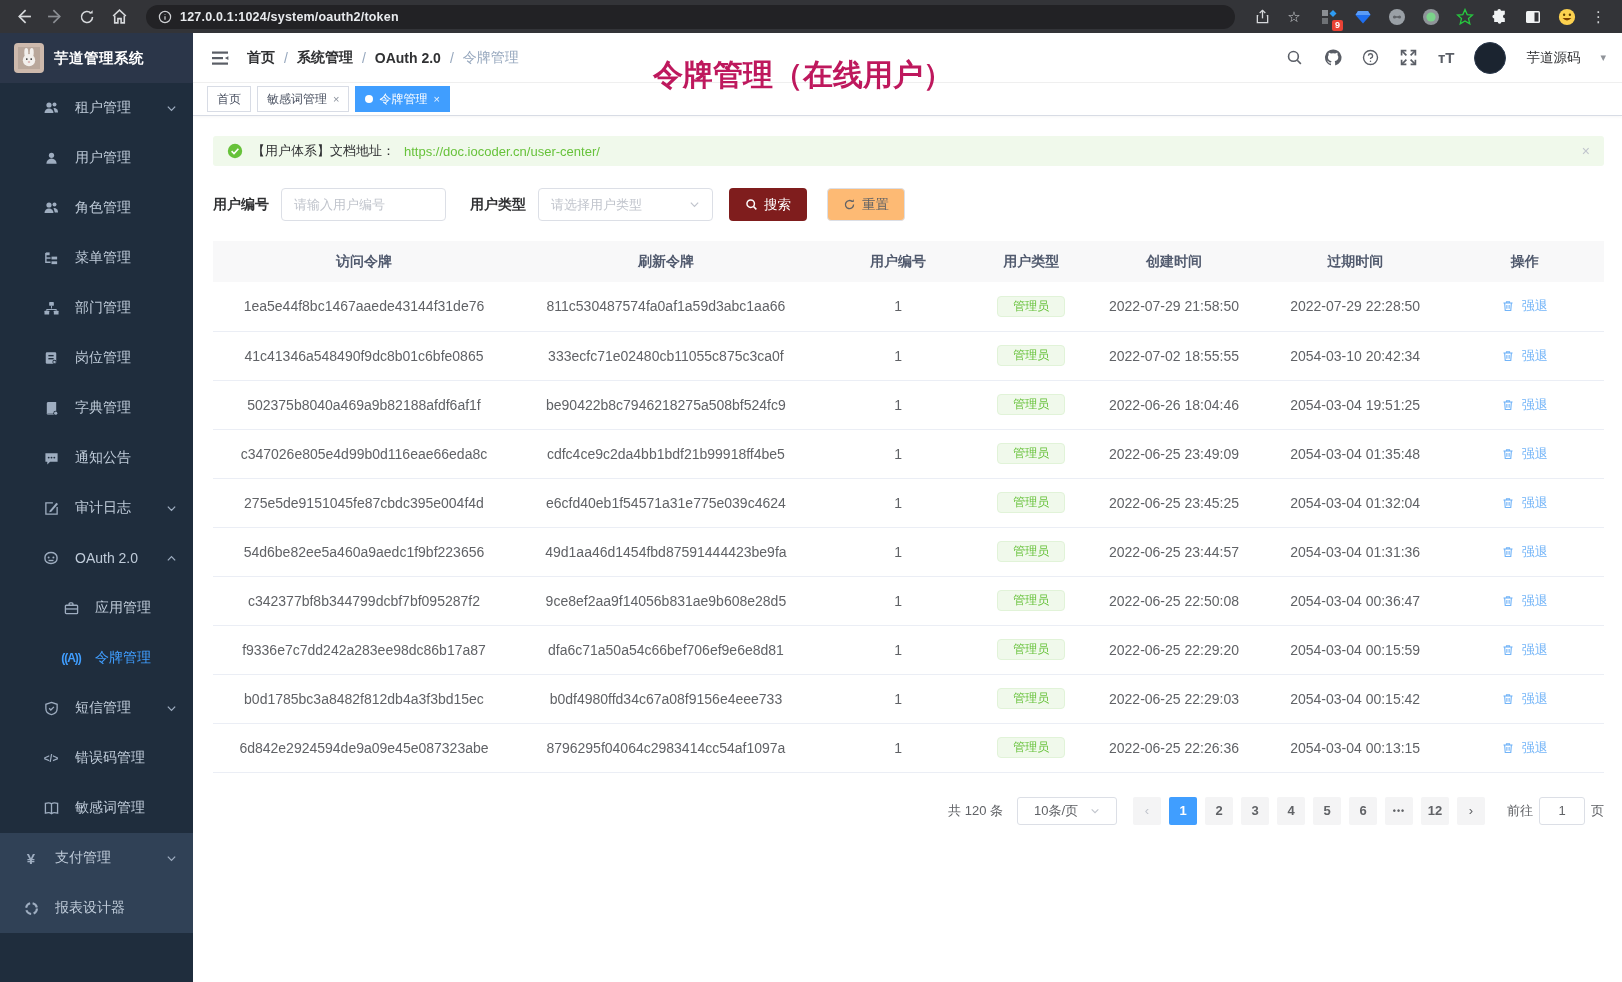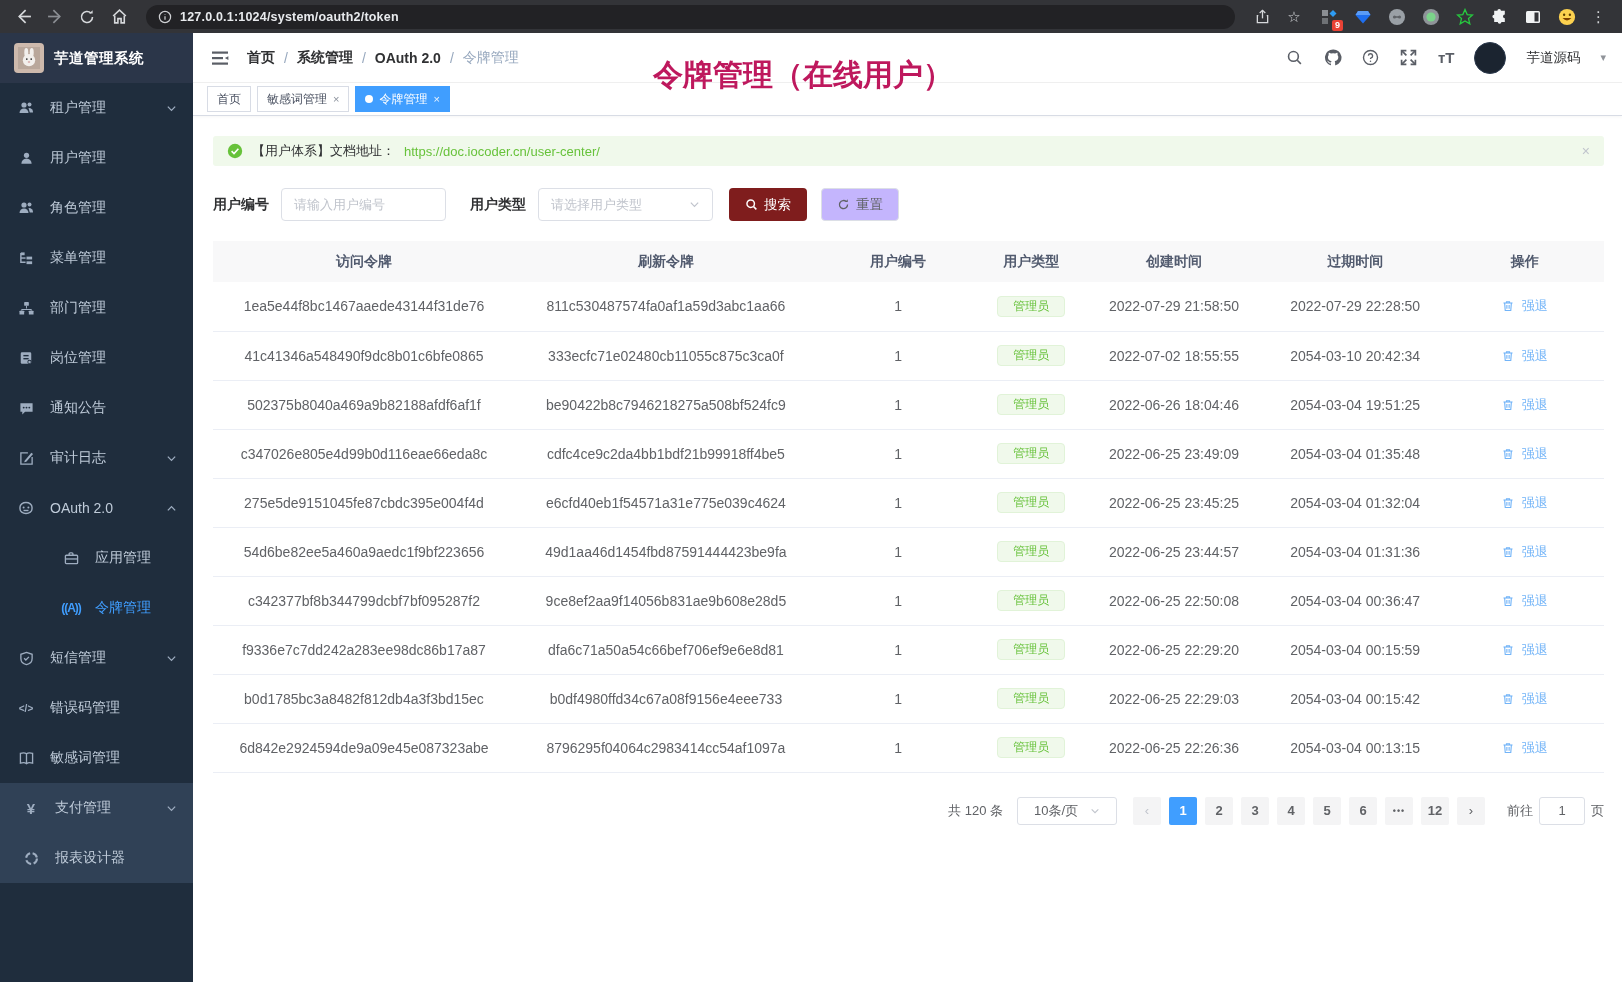--- a/index.html
+++ b/index.html
@@ -20,21 +20,21 @@
   .star { color:#cfd1d4; font-size:15px; }
   .emoji { width:18px; height:18px; }
 
   
   .app { display:flex; height:949px;border-radius:17px; }
   .sidebar { width:193px; background:#1f2d3d; display:flex; flex-direction:column; flex:0 0 auto; }
   .logo { height:50px; background:#2b3649; display:flex; align-items:center; gap:10px; padding:0 14px; flex:0 0 auto; }
   .logo-img { width:30px; height:30px; border-radius:4px; background:#cdb9ac; display:flex; align-items:center; justify-content:center; overflow:hidden; }
   .logo-title { color:#fff; font-size:14.5px; font-weight:700; letter-spacing:.5px; }
   .menu { flex:1 1 auto; display:flex; flex-direction:column; }
-  .mitem { height:50px; display:flex; align-items:center; gap:16px; padding-left:18px; color:#bfcbd9; font-size:14px; cursor:pointer; position:relative; }
+  .mitem { height:50px; display:flex; align-items:center; gap:16px; padding-left:43px; color:#bfcbd9; font-size:14px; cursor:pointer; position:relative; }
   .mitem .micon { width:16px; height:16px; color:#9eadc0; display:flex; align-items:center; justify-content:center; flex:0 0 auto; font-size:12px; }
   .mitem.child { padding-left:63px; }
   .mitem.top { background:#304156; padding-left:23px; }
   .mitem.active { color:#409eff; }
   .mitem.active .micon { color:#409eff; }
   .chev { position:absolute; right:16px; color:#9eadc0; }
   .ticon { font-weight:700; }
   .token-glyph { font-size:9px; font-weight:700; letter-spacing:-1px; }
 
   .main { flex:1 1 auto; display:flex; flex-direction:column; background:#fff; position:relative; }
@@ -71,21 +71,21 @@
   .alert-close { margin-left:auto; color:#c0c4cc; font-size:14px; cursor:pointer; }
 
   .filters { display:flex; align-items:center; margin-top:22px; gap:10px; }
   .flabel { font-size:14px; font-weight:700; color:#303133; margin-right:2px; }
   .finput { width:165px; height:33px; border:1px solid #dcdfe6; border-radius:4px; padding:0 12px; font-size:13px; color:#606266; outline:none; font-family:inherit; }
   .finput::placeholder { color:#c0c4cc; }
   .fselect { width:175px; height:33px; border:1px solid #dcdfe6; border-radius:4px; padding:0 12px; font-size:13px; color:#c0c4cc; display:flex; align-items:center; justify-content:space-between; cursor:pointer; }
   .fselect .caret { font-size:10px; }
   .btn { height:33px; border-radius:4px; display:flex; align-items:center; gap:6px; padding:0 15px; font-size:13.5px; cursor:pointer; border:1px solid transparent; }
   .btn.primary { background:#7f1d1d; color:#fff; margin-left:6px; }
-  .btn.plain { background:#c4b5fd; color:#606266; border-color:#dcdfe6; margin-left:4px; }
+  .btn.plain { background:#fdba74; color:#606266; border-color:#dcdfe6; margin-left:10px; }
   .bicon { width:13px; height:13px; display:flex; align-items:center; justify-content:center; }
 
   
   table.grid { margin-top:20px; width:100%; border-collapse:collapse; table-layout:fixed; font-size:14px; }
   table.grid th { background:#f8f8f9; color:#515a6e; font-weight:700; height:41px; text-align:center; }
   table.grid td { height:49px; text-align:center; color:#606266; border-bottom:1px solid #ebeef5; }
   .c-access{width:290px;} .c-refresh{width:290px;} .c-uid{width:156px;} .c-utype{width:100px;}
   .c-created{width:174px;} .c-expires{width:174px;} .c-op{width:152px;}
   .tag-success { display:inline-block; background:#f0f9eb; border:1px solid #e1f3d8; color:#67c23a; font-size:12px; padding:3px 15px; border-radius:4px; line-height:1.1; }
   .oplink { color:#72b4f8; font-size:13px; cursor:pointer; display:inline-flex; align-items:center; gap:4px; }
@@ -301,20 +301,31 @@
                 <rect x="2" y="1.5" width="12" height="13" rx="1.5"></rect>
                 <rect x="5" y="4.5" width="6" height="1.6" fill="#1f2d3d"></rect>
                 <rect x="5" y="8" width="6" height="1.6" fill="#1f2d3d"></rect>
                 <circle cx="12" cy="12.5" r="2.4" fill="#1f2d3d"></circle>
                 <circle cx="12" cy="12.5" r="1.4" fill="currentColor"></circle>
               </svg>
             </span>
           <span>岗位管理</span>
         </div>
 
+        <div class="mitem">
+          <span class="micon">
+              <svg width="15" height="15" viewBox="0 0 16 16" fill="currentColor">
+                <path d="M3 2 a1.5 1.5 0 0 1 1.5 -1 H13 v12 H4.5 A1.5 1.5 0 0 0 3 14 Z"></path>
+                <path d="M3 13 a1.5 1.5 0 0 1 1.5 -1 H13 v3 H4.5 A1.5 1.5 0 0 1 3 13.5 Z" opacity=".6"></path>
+                <circle cx="12.5" cy="13" r="2.6" fill="#1f2d3d"></circle>
+                <circle cx="12.5" cy="13" r="1.7" fill="currentColor"></circle>
+              </svg>
+            </span>
+          <span>字典管理</span>
+        </div>
 
         <div class="mitem">
           <span class="micon">
               <svg width="15" height="15" viewBox="0 0 16 16" fill="currentColor">
                 <path d="M1.5 2.5 h13 v9 h-8 l-3 3 v-3 h-2 Z"></path>
                 <circle cx="5" cy="7" r="1" fill="#1f2d3d"></circle>
                 <circle cx="8" cy="7" r="1" fill="#1f2d3d"></circle>
                 <circle cx="11" cy="7" r="1" fill="#1f2d3d"></circle>
               </svg>
             </span>

